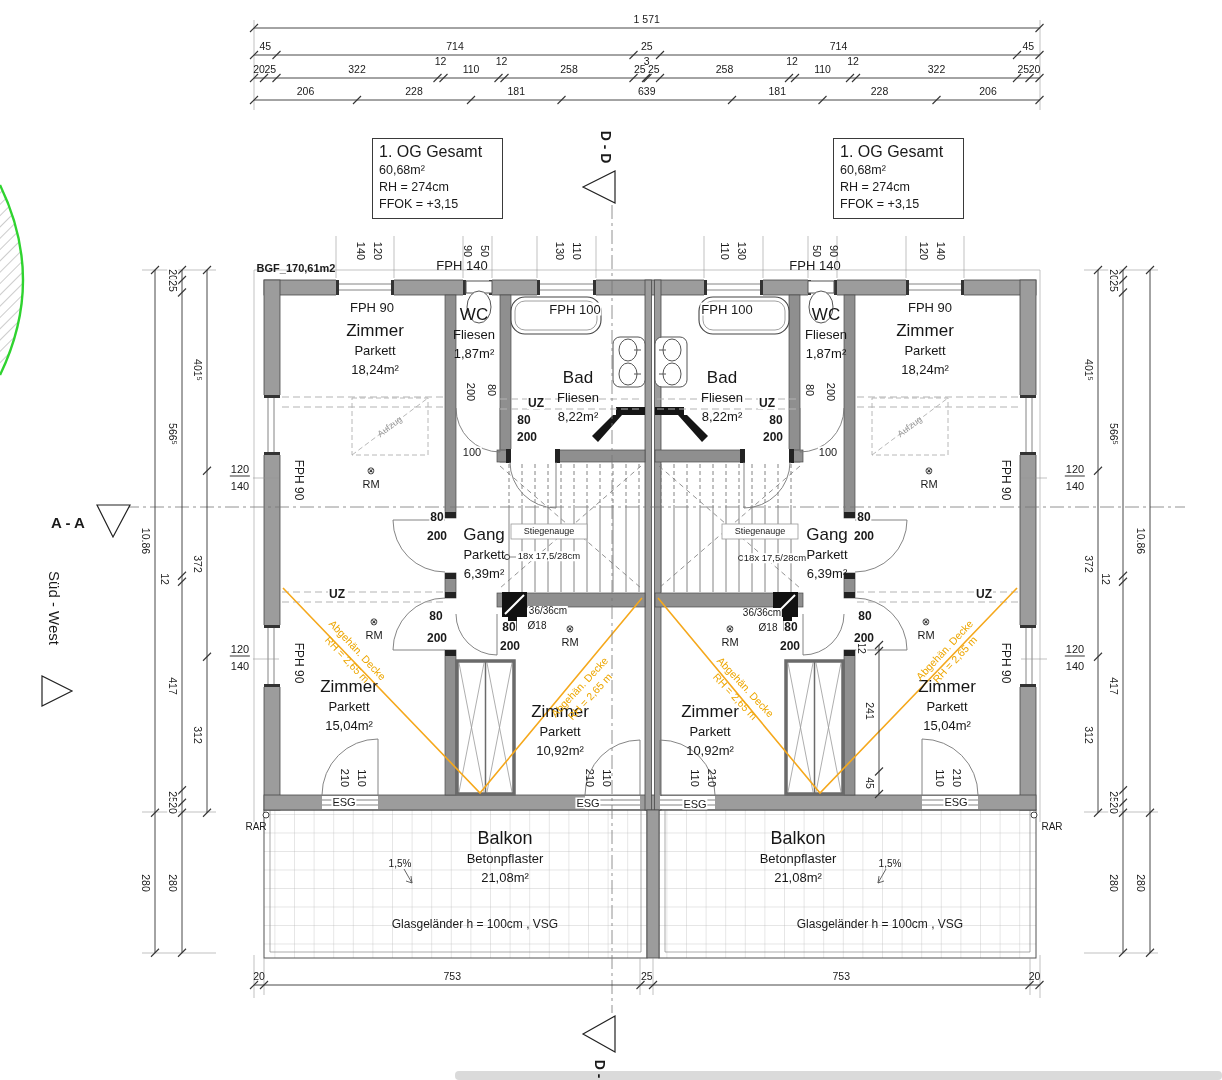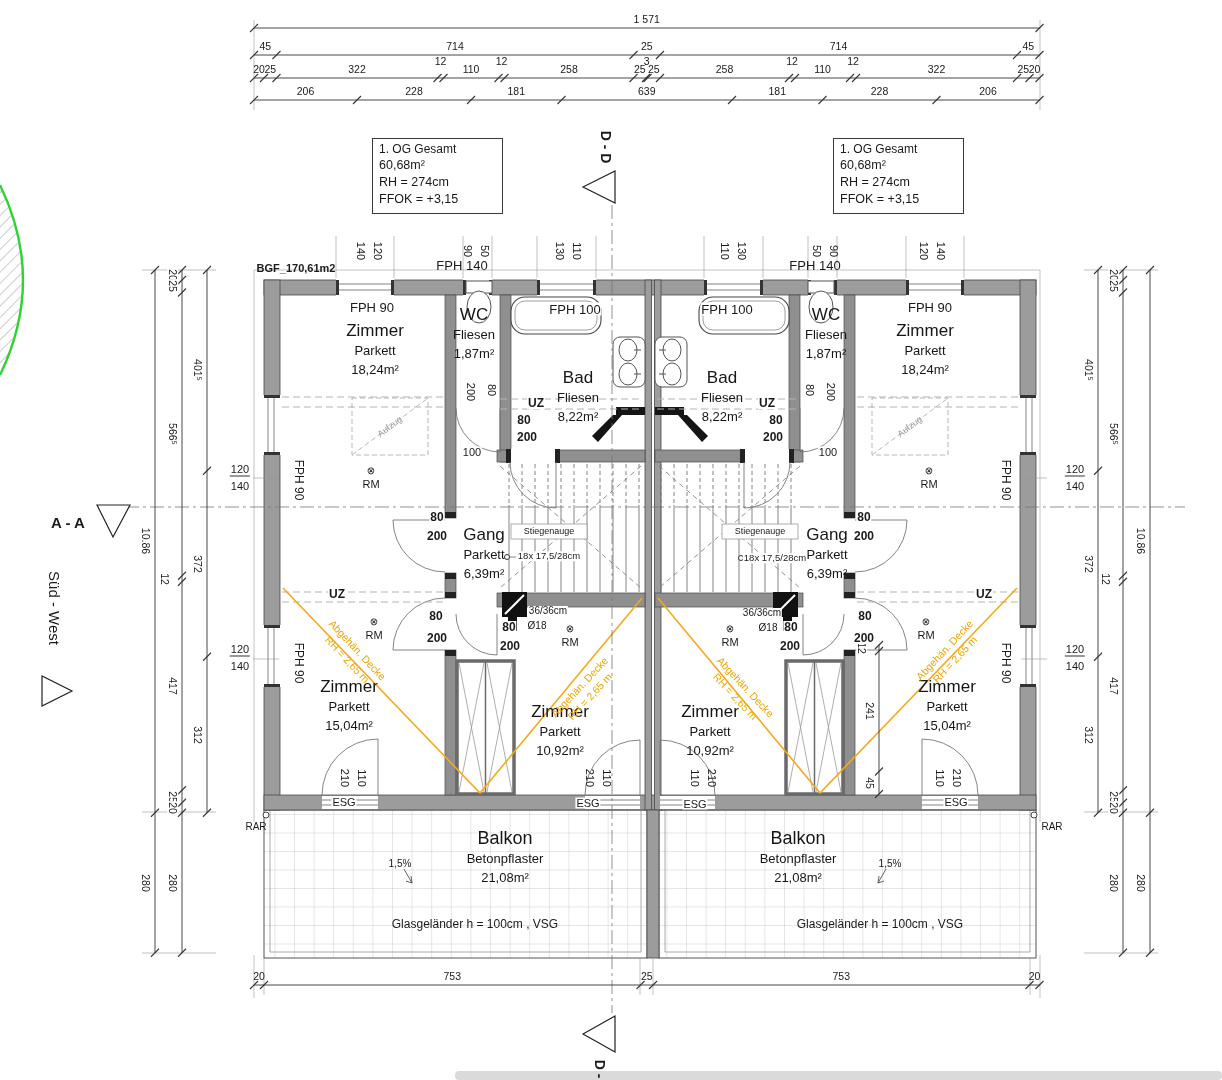--- a/index.html
+++ b/index.html
@@ -10,21 +10,21 @@
   .lbl.bg{background:#fff;padding:0 1px;}
   .lbl.ul{border-bottom:1px solid #333;padding-bottom:1px;}
   .room{position:absolute;text-align:center;transform:translateX(-50%);color:#161616;}
   .room span{display:block;line-height:19px;}
   .room span.first{font-size:17px;line-height:21px;}
   .room.big span.first{font-size:18px;}
   .room span.sub{font-size:13px;}
   .cnote{position:absolute;color:#eda600;font-size:10.5px;text-align:center;line-height:1.3;
          white-space:pre;transform-origin:center;}
   .infobox{position:absolute;border:1.5px solid #3a3a3a;background:#fff;padding:3px 8px 5px 6px;}
-  .infobox .t{font-size:12px;line-height:1.25;}
+  .infobox .t{font-size:16px;line-height:1.25;}
   .infobox .d{font-size:12.5px;line-height:1.35;}
   .bar{position:absolute;background:#dadada;border-radius:4px;}
 </style>
 </head>
 <body>
 
 <div id="stage">
 
   <svg class="layer" width="1222" height="1080" viewBox="0 0 1222 1080">
     <defs>

